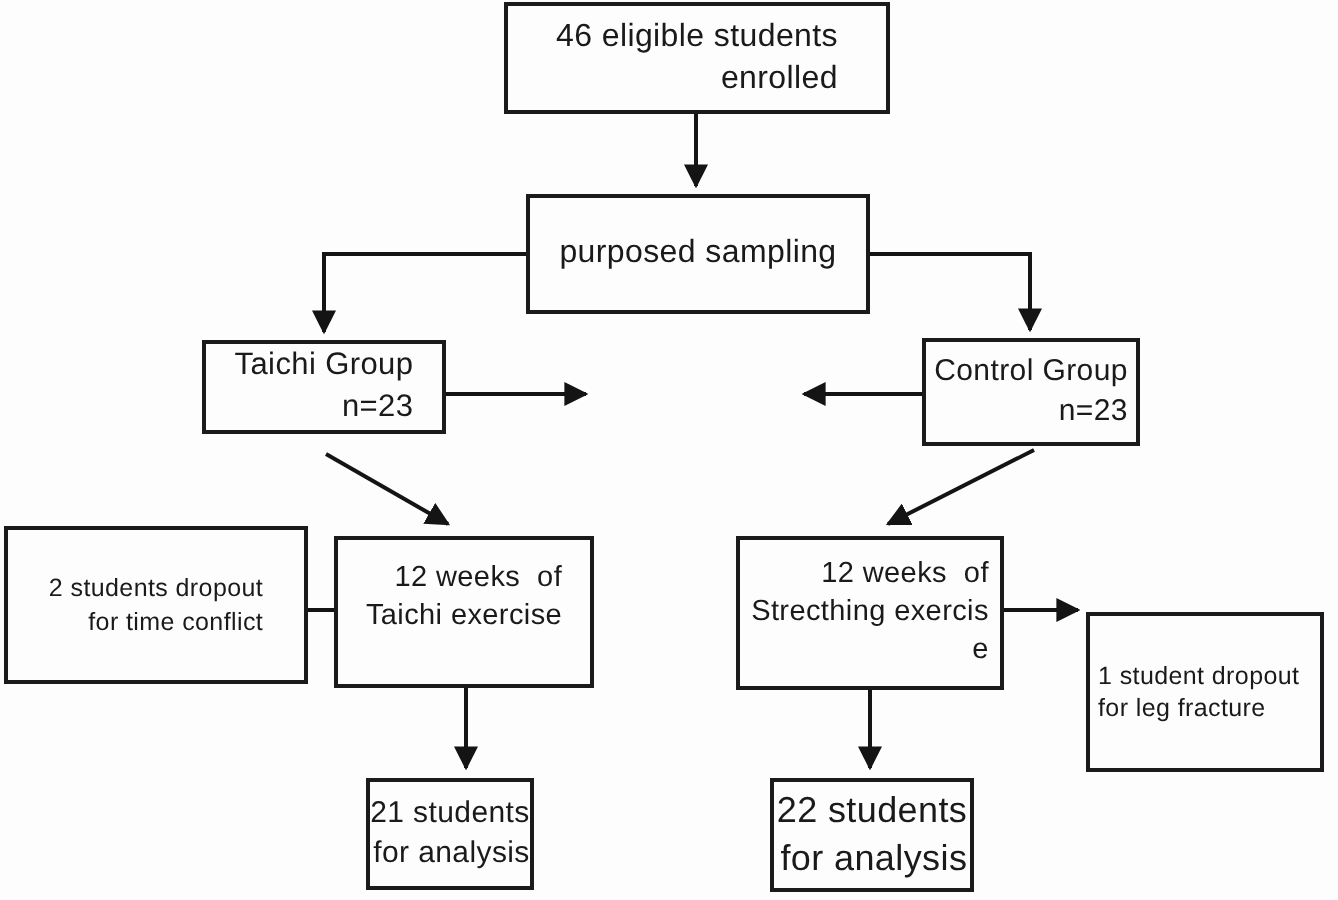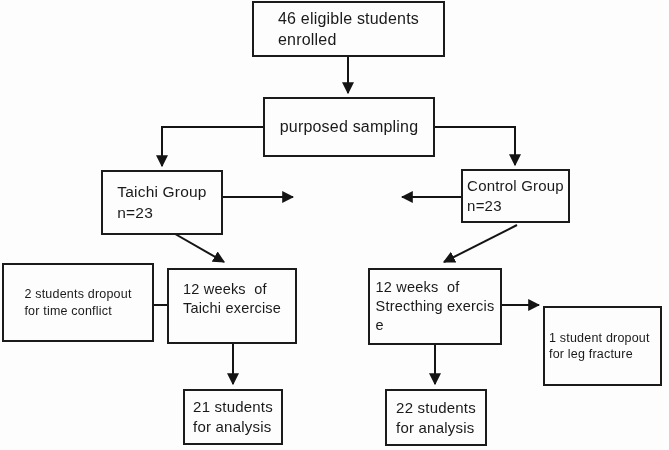--- a/index.html
+++ b/index.html
@@ -13,39 +13,39 @@
   }
   .wires{position:absolute;left:0;top:0;width:669px;height:450px;pointer-events:none;}
   .node{
     position:absolute;
     box-sizing:border-box;
     border:2px solid #1b1b1b;
     background:#fdfdfd;
     display:flex;
     align-items:center;
     justify-content:center;
-    text-align:left;
+    text-align:right;
     white-space:pre-wrap;
     line-height:1.32;
     letter-spacing:0.2px;
   }
   .b-enrolled  {left:252px;top:1px;  width:193px;height:56px;font-size:16px;}
   .b-sampling  {left:263px;top:97px; width:172px;height:60px;font-size:16px;}
-  .b-taichi    {left:101px;top:170px;width:122px;height:65px;font-size:15.5px;}
+  .b-taichi    {left:101px;top:170px;width:122px;height:47px;font-size:15.5px;}
   .b-pretest   {left:297px;top:168px;width:101px;height:55px;font-size:15.5px;}
   .b-control   {left:461px;top:169px;width:109px;height:54px;font-size:15px;}
   .b-drop-l    {left:2px;  top:263px;width:152px;height:79px;font-size:12.5px;}
   .b-taichi-ex {left:167px;top:268px;width:130px;height:76px;font-size:14.5px;
                 align-items:flex-start;padding-top:10px;}
   .b-stretch-ex{left:368px;top:268px;width:134px;height:77px;font-size:14.5px;
                 align-items:flex-start;padding-top:8px;}
   .b-drop-r    {left:543px;top:266px;width:119px;height:80px;font-size:12.5px;
                 justify-content:flex-start;text-align:left;padding-left:4px;margin-top:40px;}
-  .b-analys-l  {left:183px;top:389px;width:100px;height:56px;font-size:15px;}
-  .b-analys-r  {left:385px;top:389px;width:102px;height:57px;font-size:15px;}
+  .b-analys-l  {left:183px;top:389px;width:84px;height:56px;font-size:15px;}
+  .b-analys-r  {left:385px;top:389px;width:102px;height:57px;font-size:18px;}
 </style>
 </head>
 <body>
 
 <div class="canvas">
 
   <svg class="wires" viewBox="0 0 669 450" xmlns="http://www.w3.org/2000/svg">
     <defs>
       <marker id="ah" viewBox="0 0 10 10" refX="9" refY="5" markerWidth="6" markerHeight="6" orient="auto-start-reverse">
         <path d="M0,0 L10,5 L0,10 z" fill="#141414"></path>

